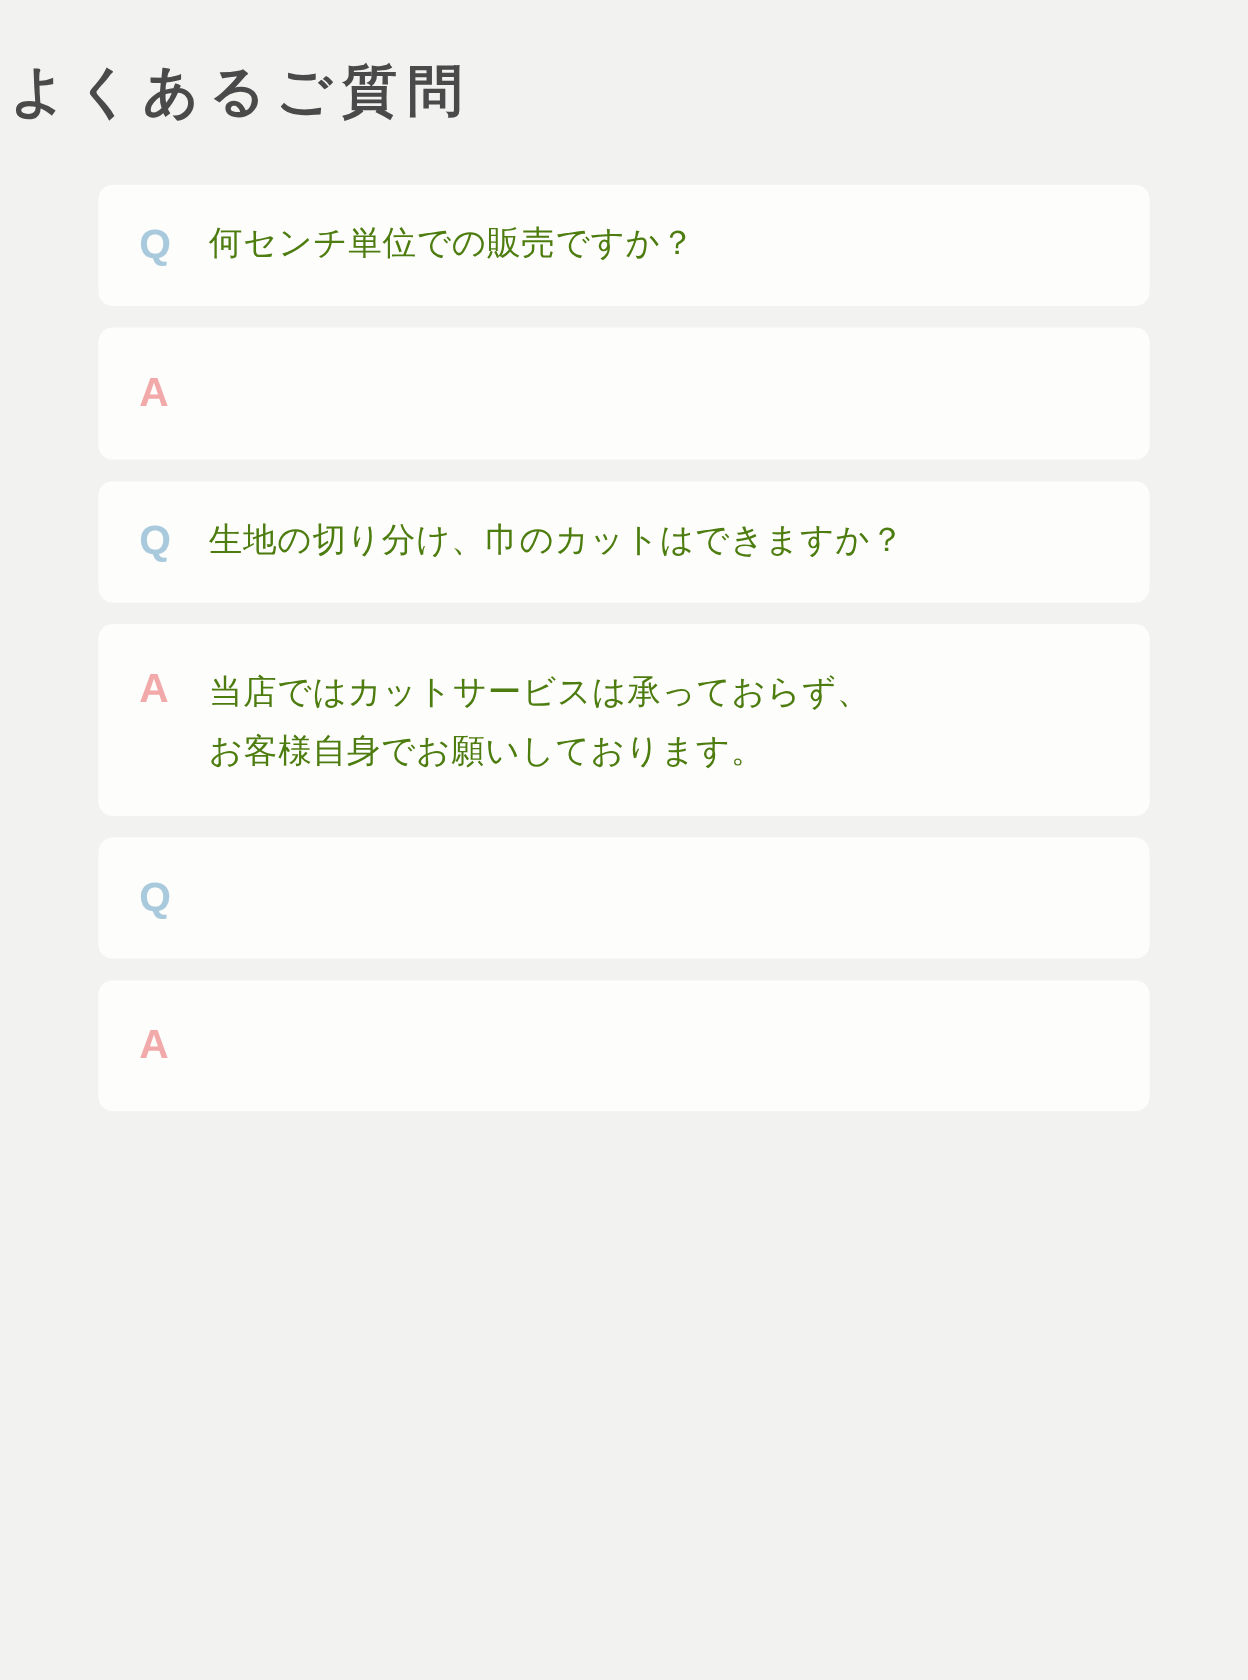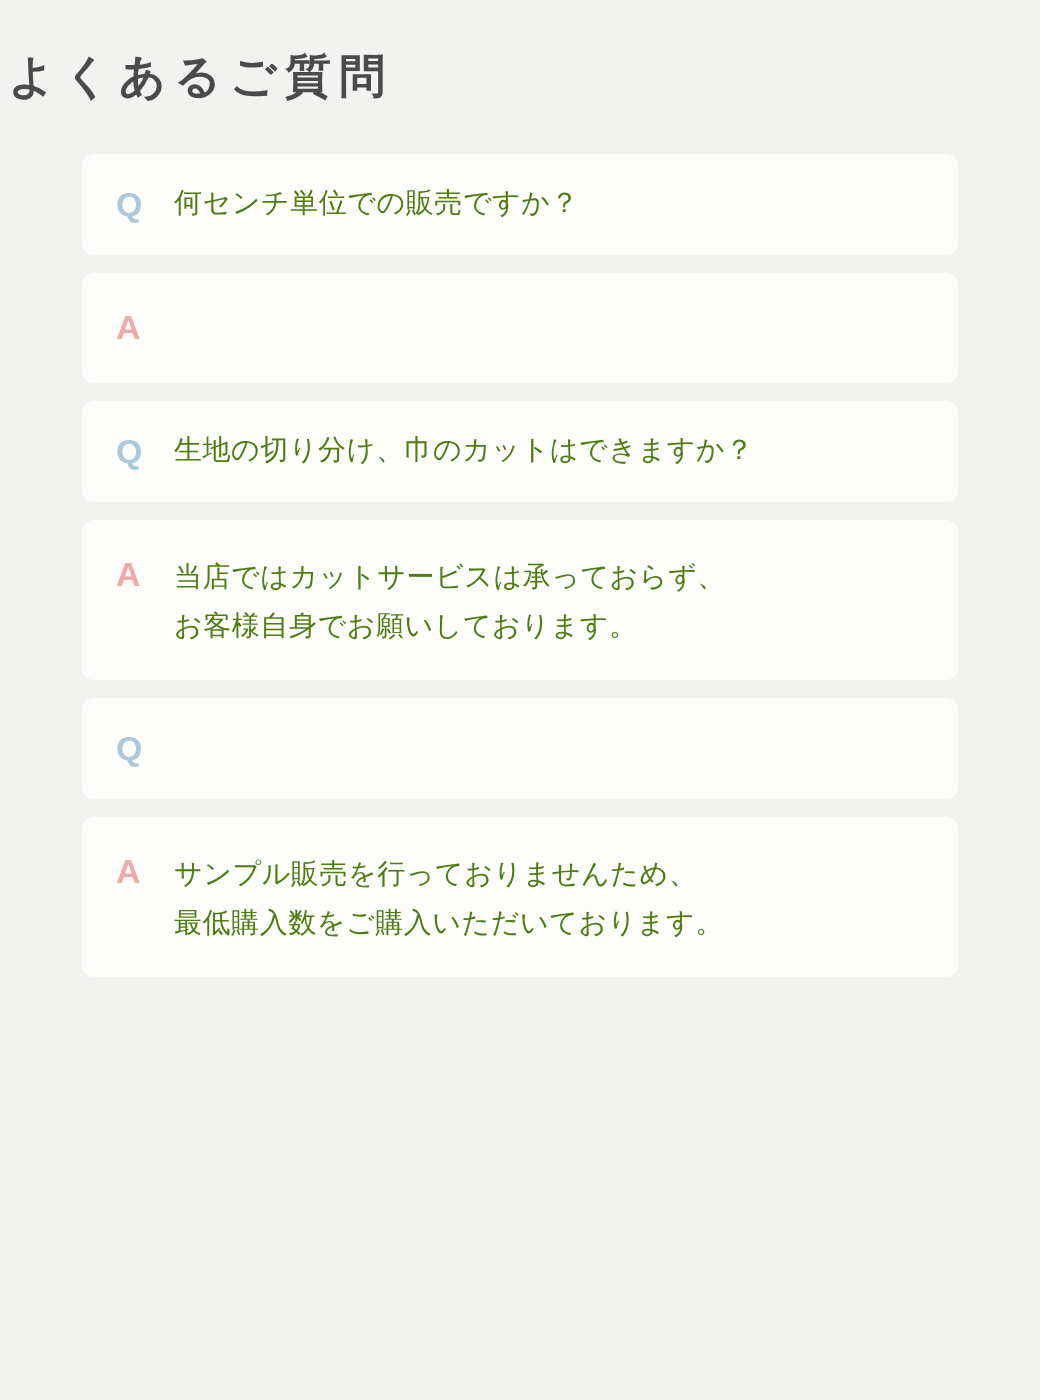--- a/index.html
+++ b/index.html
@@ -108,18 +108,16 @@
       <div class="faq-text">当店ではカットサービスは承っておらず、
 お客様自身でお願いしております。</div>
     </div>
 
     <div class="faq-card question">
       <div class="marker q">Q</div>
     </div>
 
     <div class="faq-card answer">
       <div class="marker a">A</div>
-      <div class="faq-text">サンプル販売を行っておりませんため、
-最低購入数をご購入いただいております。</div>
     </div>
 
   </div>
 </div>
 
 </body></html>

